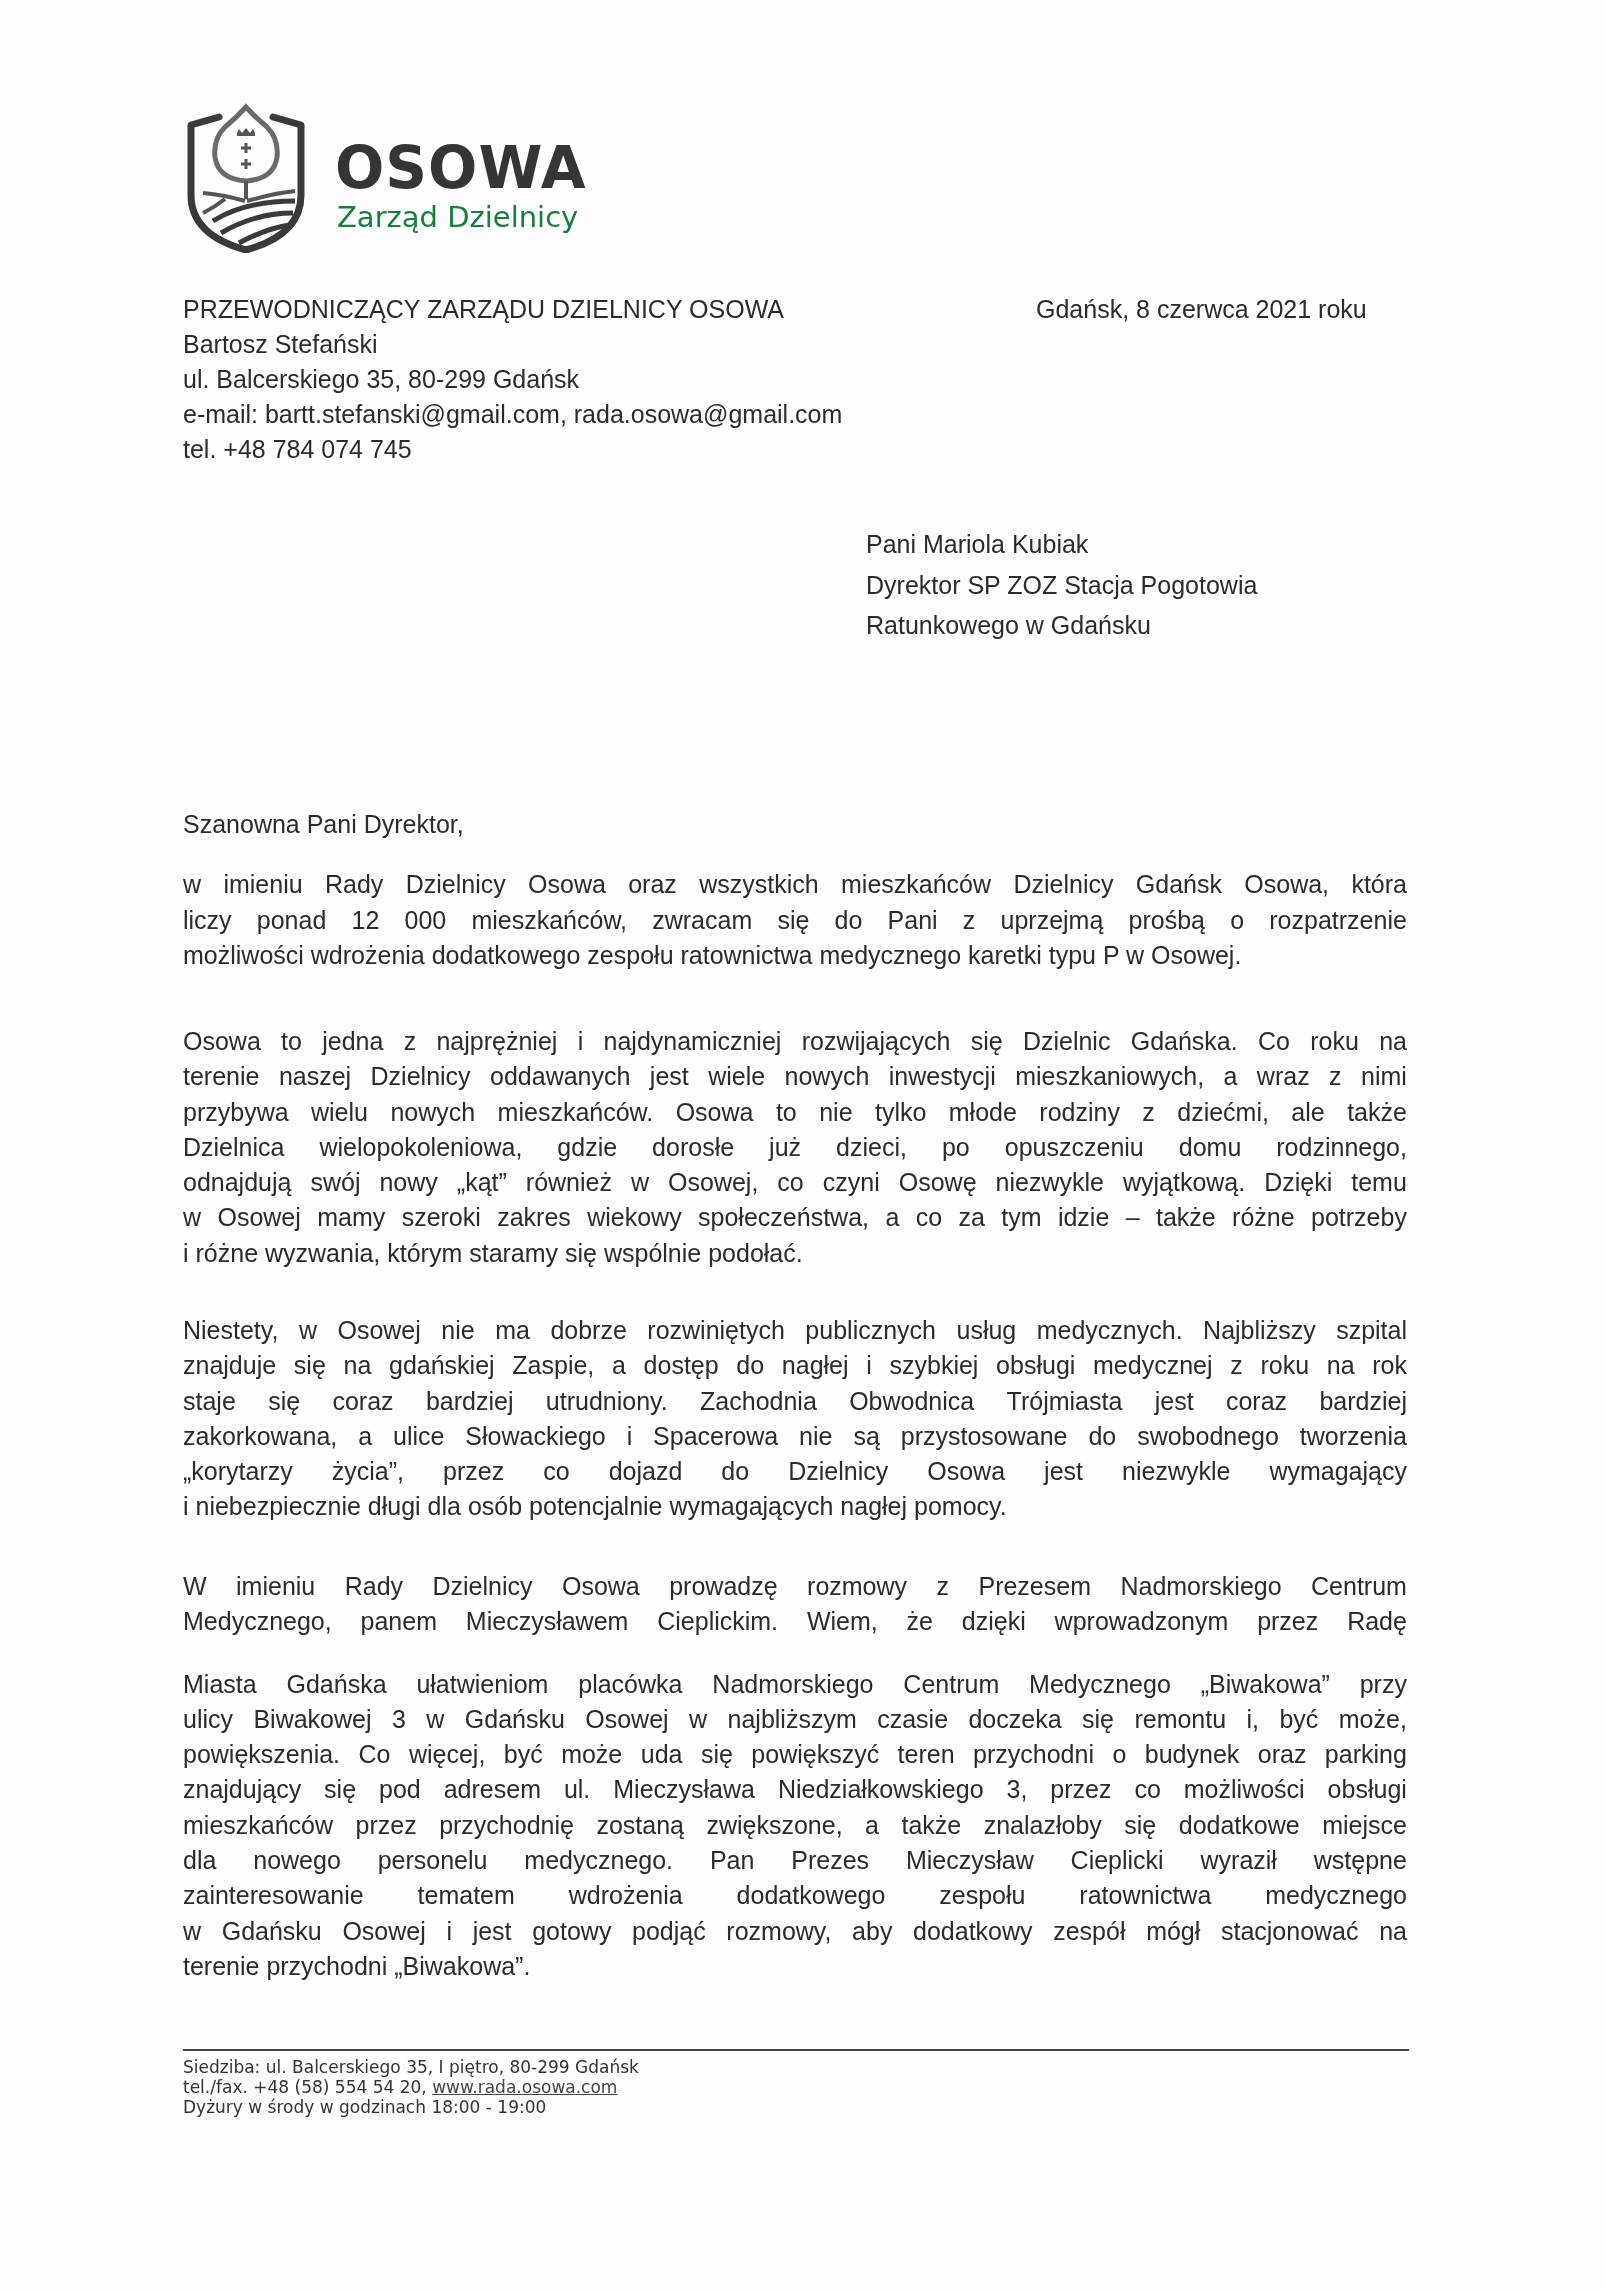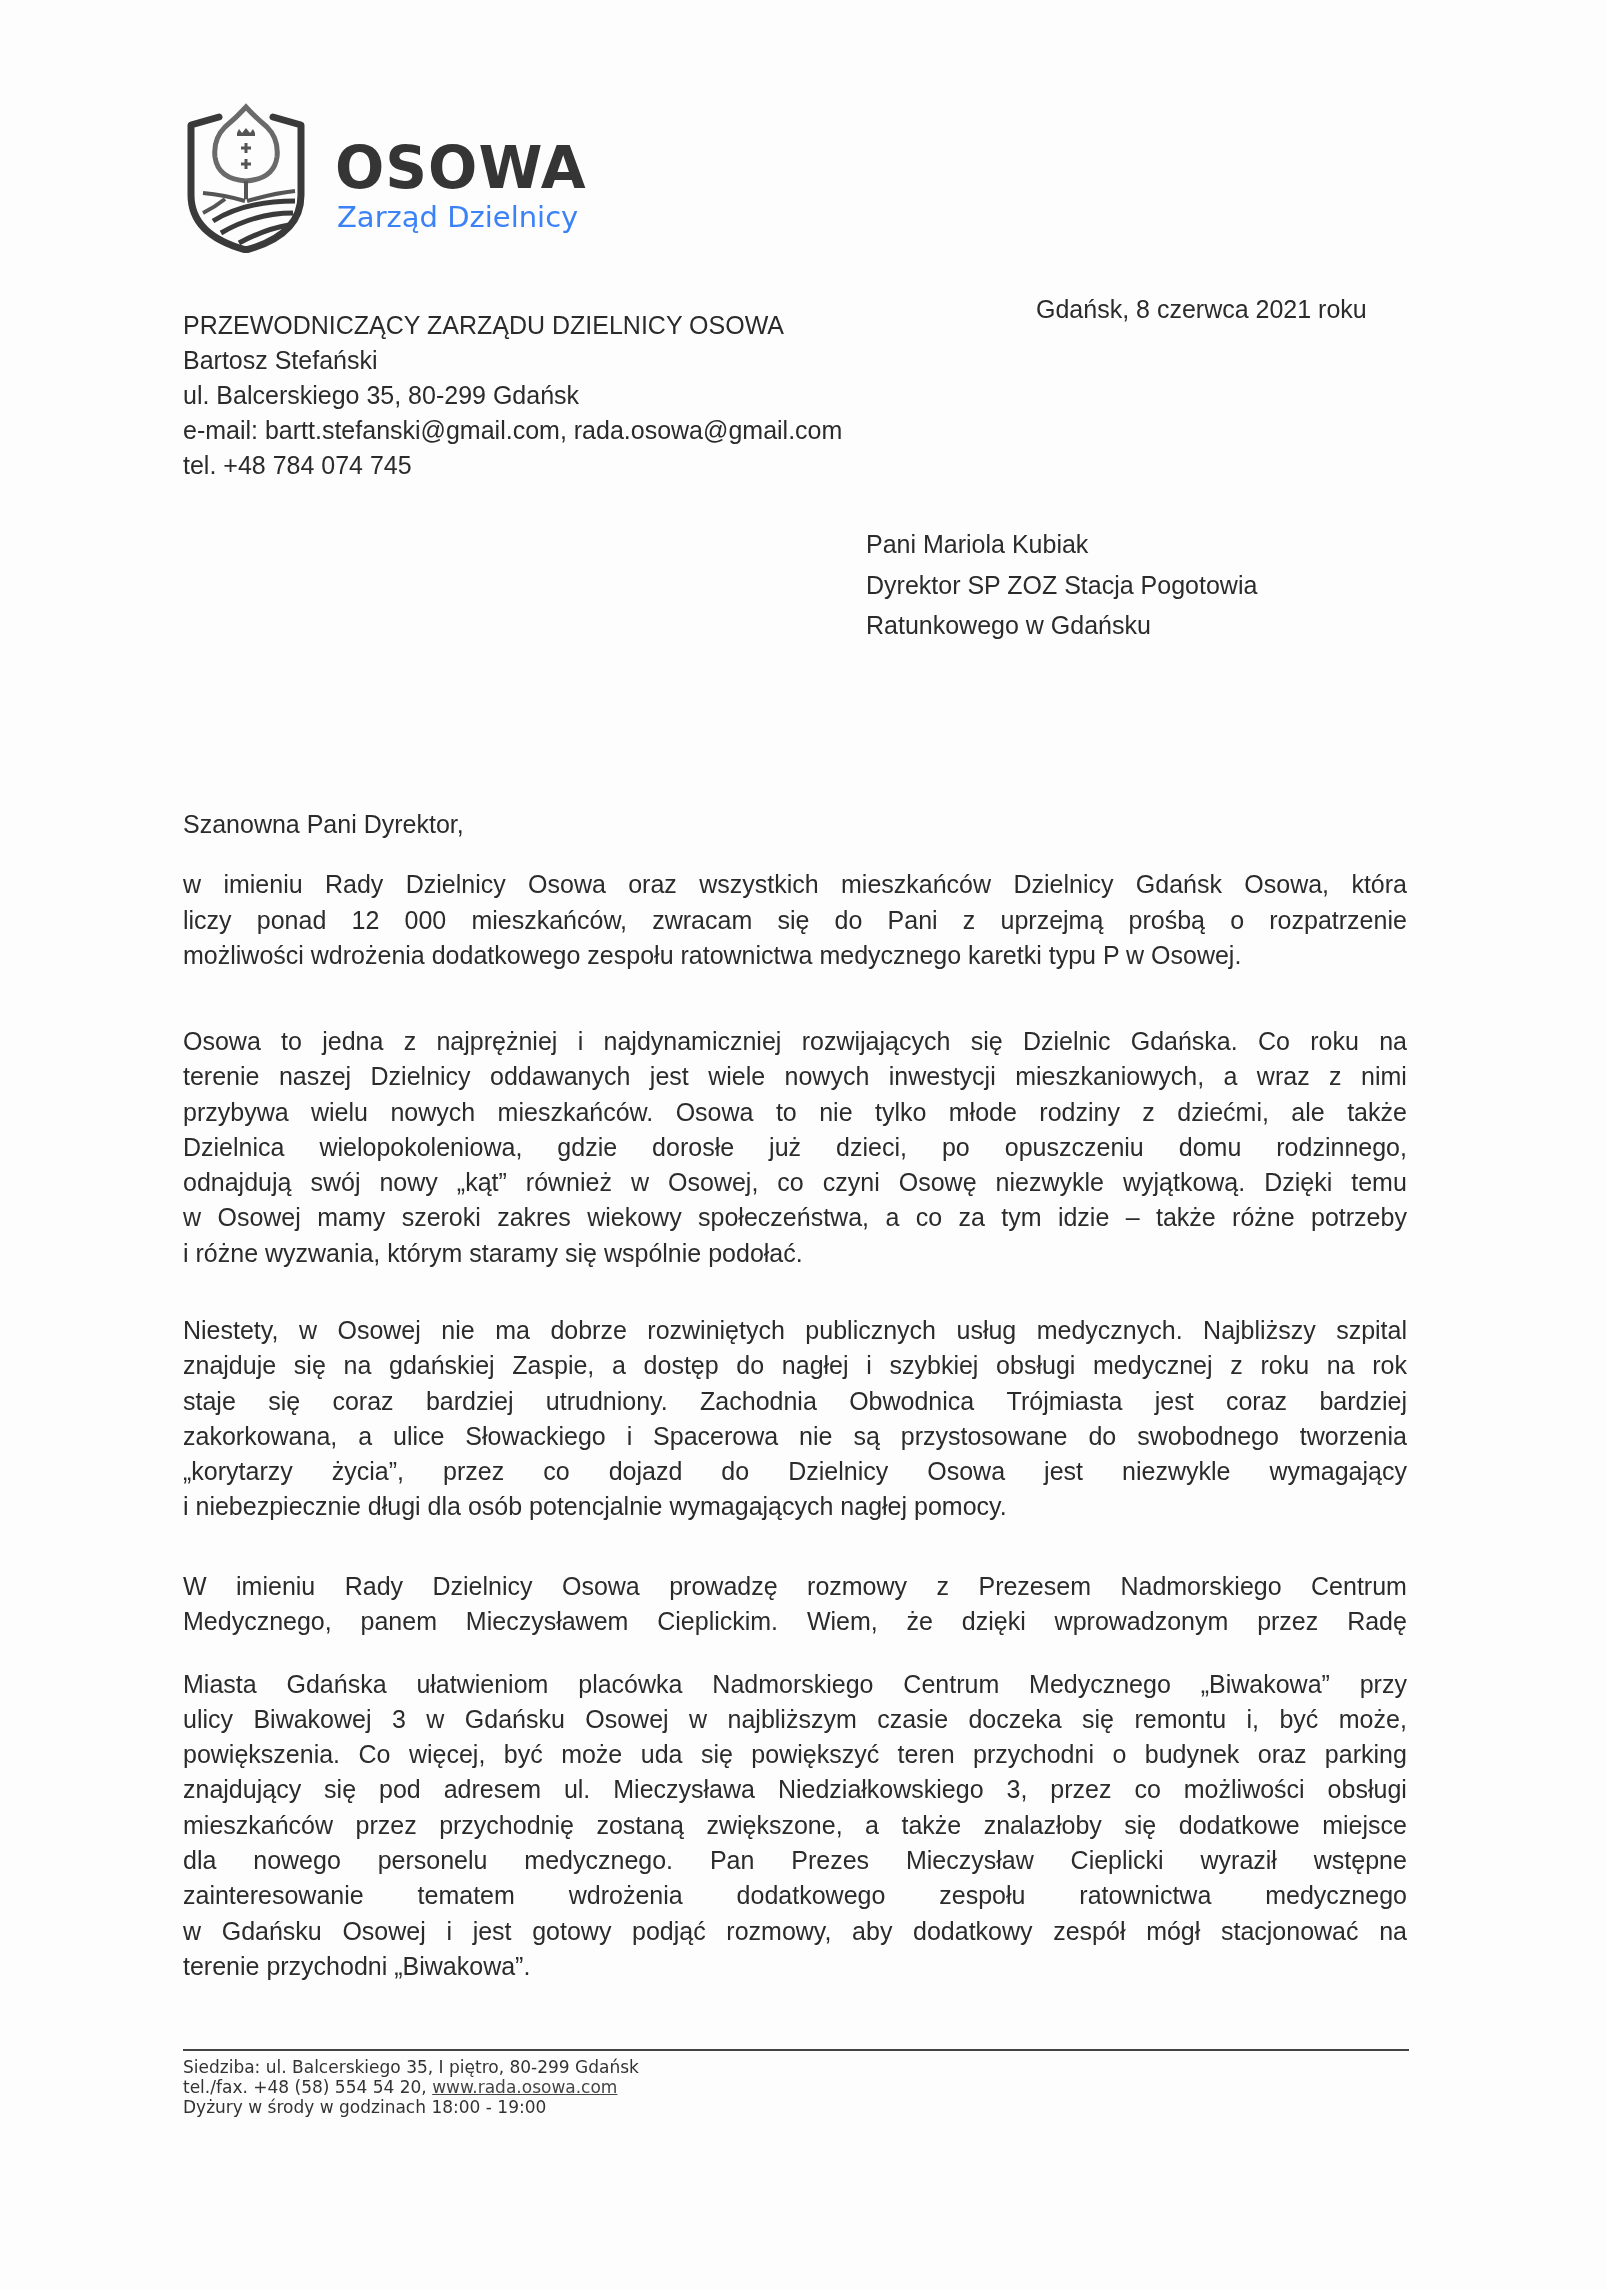--- a/index.html
+++ b/index.html
@@ -18,27 +18,27 @@
     .logo { position: absolute; left: 185px; top: 103px; width: 500px; height: 150px; }
     .logo-emblem { position: absolute; left: 0; top: 0; width: 122px; height: 150px; }
     .logo-title {
       position: absolute; left: 150px; top: 36px;
       font-size: 58px; font-weight: bold; letter-spacing: 1px;
       color: #353535; line-height: 1;
       font-family: "DejaVu Sans", sans-serif;
     }
     .logo-subtitle {
       position: absolute; left: 152px; top: 100px;
-      font-size: 29px; color: #3b82f6; line-height: 1;
+      font-size: 29px; color: #15803d; line-height: 1;
       font-family: "DejaVu Sans", sans-serif;
     }
 
     .text { font-size: 25px; line-height: 33px; color: #2b2b2b; }
 
-    .sender { position: absolute; left: 183px; top: 293px; width: 800px; margin-top: 16px; }
+    .sender { position: absolute; left: 183px; top: 293px; width: 800px; }
     .sender div { white-space: nowrap; height: 35px; }
     .date { position: absolute; left: 1036px; top: 293px; white-space: nowrap; }
 
     .recipient { position: absolute; left: 866px; top: 528px; }
     .recipient div { white-space: nowrap; height: 40.5px; }
 
     .salutation { position: absolute; left: 183px; top: 808px; }
 
     .p1 { position: absolute; left: 183px; top: 868px; }
     .p2 { position: absolute; left: 183px; top: 1025px; }

